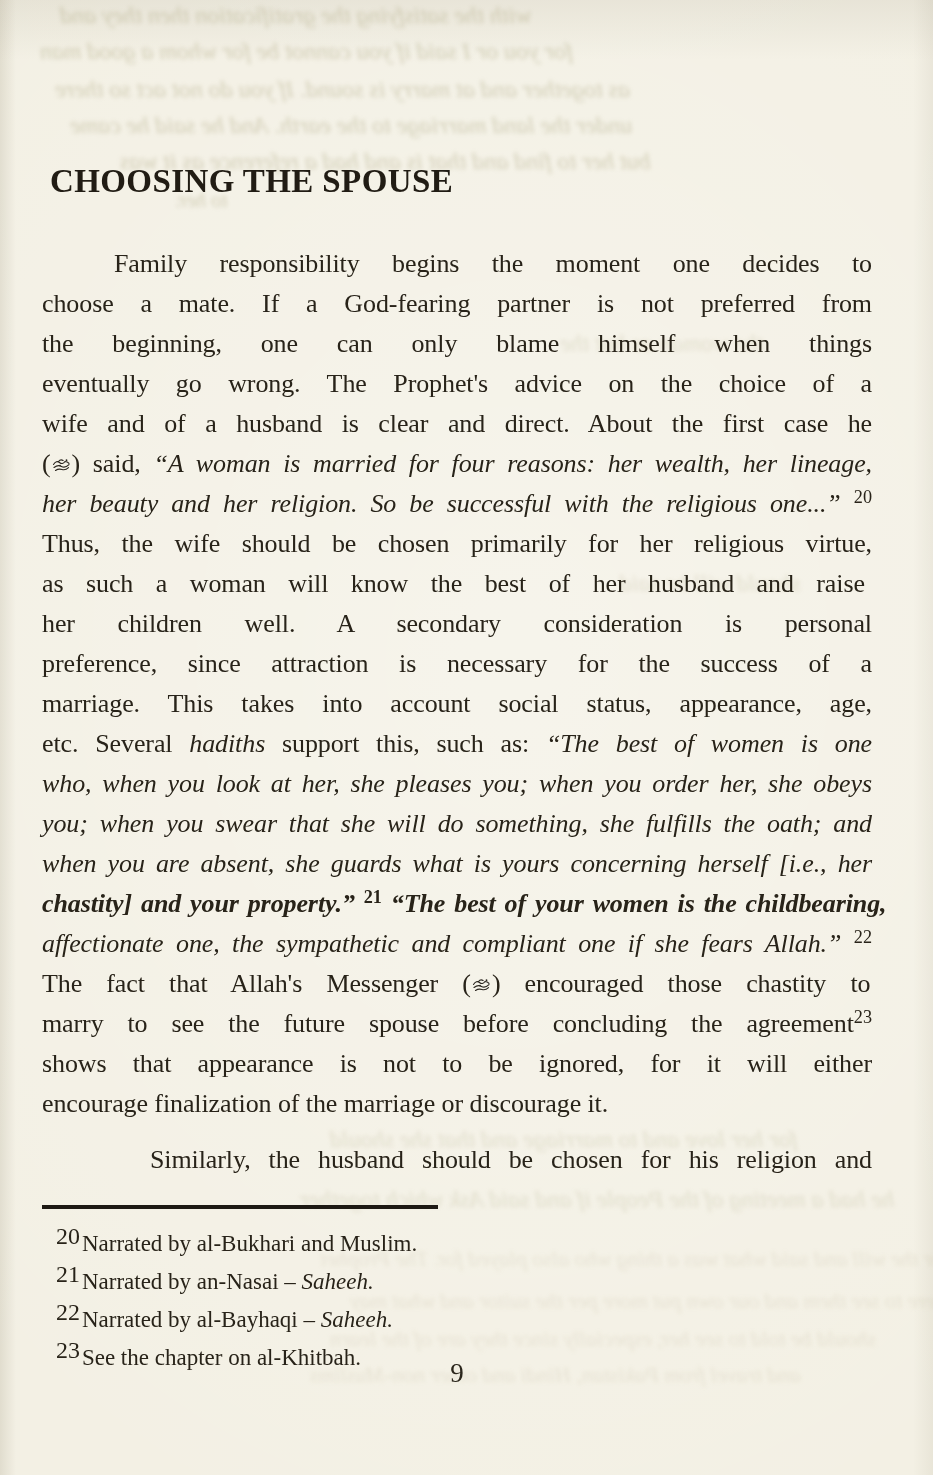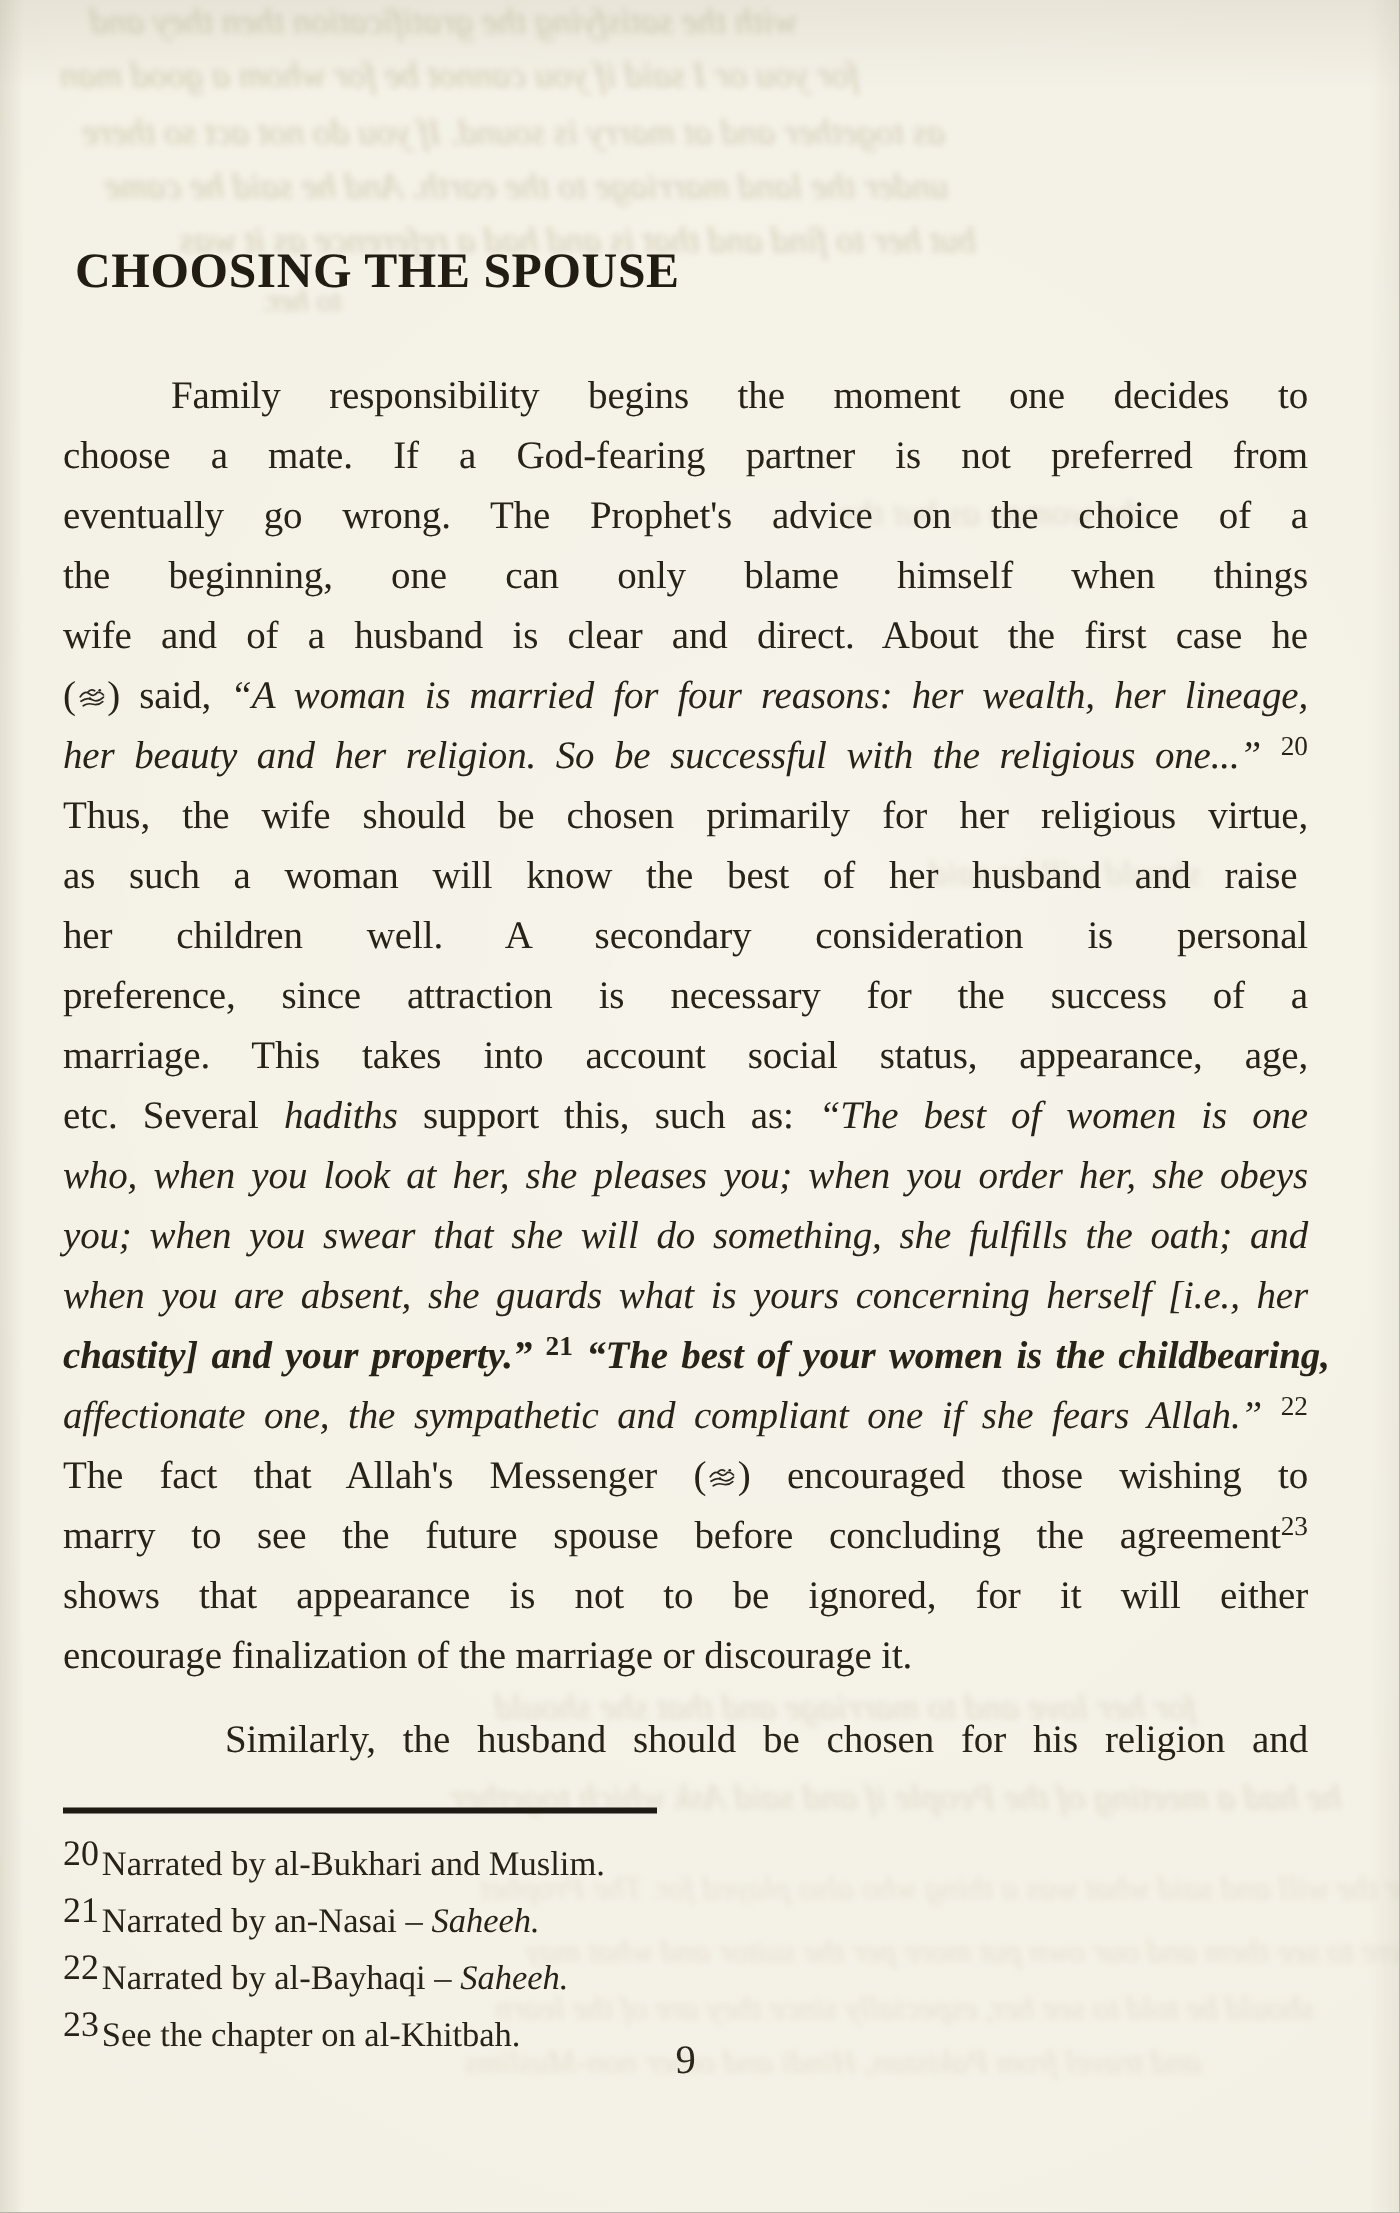--- a/index.html
+++ b/index.html
@@ -71,21 +71,21 @@
     letter-spacing:0;
   }
   .honorific { display:inline-block; vertical-align:-2px; line-height:0; }
   
   .fn-rule {
     position:absolute; left:42px; top:1205px;
     width:396px; height:4px;
     background:#1d1913;
   }
   .footnotes {
-    position:absolute; left:42px; top:1224px; width:830px;
+    position:absolute; left:56px; top:1224px; width:830px;
     font-size:23px; line-height:38px;
   }
   .footnote { white-space:nowrap; height:38px; }
   .fnum {
     font-size:1.04em;
     position:relative; top:-7px;
     margin-right:2px;
   }
   .page-number {
     position:absolute; left:42px; top:1358px; width:830px;
@@ -115,22 +115,22 @@
     <div class="ghost fainter g13"></div>
     <div class="ghost fainter g14"></div>
   </div>
 
   <h1 class="title">CHOOSING THE SPOUSE</h1>
 
   <div class="body-text" id="body-text">
       <div class="para">
         <div class="line" style="padding-left: 72px;"><span class="lw" style="word-spacing: 26.0134px;"><span>Family responsibility begins the moment one decides to</span></span></div>
         <div class="line"><span class="lw" style="word-spacing: 20.4438px;"><span>choose a mate.  If a God-fearing partner is not preferred from</span></span></div>
+        <div class="line"><span class="lw" style="word-spacing: 32.4746px;"><span>the beginning, one can only blame himself when things</span></span></div>
         <div class="line"><span class="lw" style="word-spacing: 20.1484px;"><span>eventually go wrong.  The Prophet's advice on the choice of a</span></span></div>
-        <div class="line"><span class="lw" style="word-spacing: 32.4746px;"><span>the beginning, one can only blame himself when things</span></span></div>
         <div class="line"><span class="lw" style="word-spacing: 13.149px;"><span>wife and of a husband is clear and direct.  About the first case he</span></span></div>
         <div class="line"><span class="lw" style="word-spacing: 6.31901px;"><span>(</span><span class="honorific"><svg width="21" height="17" viewBox="0 0 21 17">
                 <g fill="none" stroke="#2b2620" stroke-width="1.15" stroke-linecap="round">
                   <path d="M2.5 7.5 q3 -4.5 6 -2 t5.5 -1 q2.5 0 4 1.8"></path>
                   <path d="M3 10.5 q4 -3 7.5 -1 t7.5 -1.8"></path>
                   <path d="M4.5 13.5 q3 -2 6.5 -1 t6.5 -1.8"></path>
                   <path d="M7.5 4.5 q2 -2.6 4.6 -1"></path>
                 </g>
                 <circle cx="15.5" cy="3.2" r="0.9" fill="#2b2620"></circle>
                 <circle cx="9" cy="8.6" r="0.8" fill="#2b2620"></circle>
@@ -149,21 +149,21 @@
         <div class="line"><span class="lw" style="word-spacing: 6.03835px;"><span class="em">affectionate one, the sympathetic and compliant one if she fears Allah.” </span><span class="sup">22</span></span></div>
         <div class="line"><span class="lw" style="word-spacing: 17.7743px;"><span>The fact that Allah's Messenger (</span><span class="honorific"><svg width="21" height="17" viewBox="0 0 21 17">
                 <g fill="none" stroke="#2b2620" stroke-width="1.15" stroke-linecap="round">
                   <path d="M2.5 7.5 q3 -4.5 6 -2 t5.5 -1 q2.5 0 4 1.8"></path>
                   <path d="M3 10.5 q4 -3 7.5 -1 t7.5 -1.8"></path>
                   <path d="M4.5 13.5 q3 -2 6.5 -1 t6.5 -1.8"></path>
                   <path d="M7.5 4.5 q2 -2.6 4.6 -1"></path>
                 </g>
                 <circle cx="15.5" cy="3.2" r="0.9" fill="#2b2620"></circle>
                 <circle cx="9" cy="8.6" r="0.8" fill="#2b2620"></circle>
-              </svg></span><span>) encouraged those wishing to</span></span></div>
+              </svg></span><span>) encouraged those chastity to</span></span></div>
         <div class="line"><span class="lw" style="word-spacing: 17.4913px;"><span>marry to see the future spouse before concluding the agreement</span><span class="sup">23</span></span></div>
         <div class="line"><span class="lw" style="word-spacing: 19.831px;"><span>shows that appearance is not to be ignored, for it will either</span></span></div>
         <div class="line endline"><span class="lw"><span>encourage finalization of the marriage or discourage it.</span></span></div>
       </div>
       <div class="para para2">
         <div class="line" style="padding-left: 108px;"><span class="lw" style="word-spacing: 11.592px;"><span>Similarly, the husband should be chosen for his religion and</span></span></div>
       </div>
     </div>
 
   <div class="fn-rule"></div>

